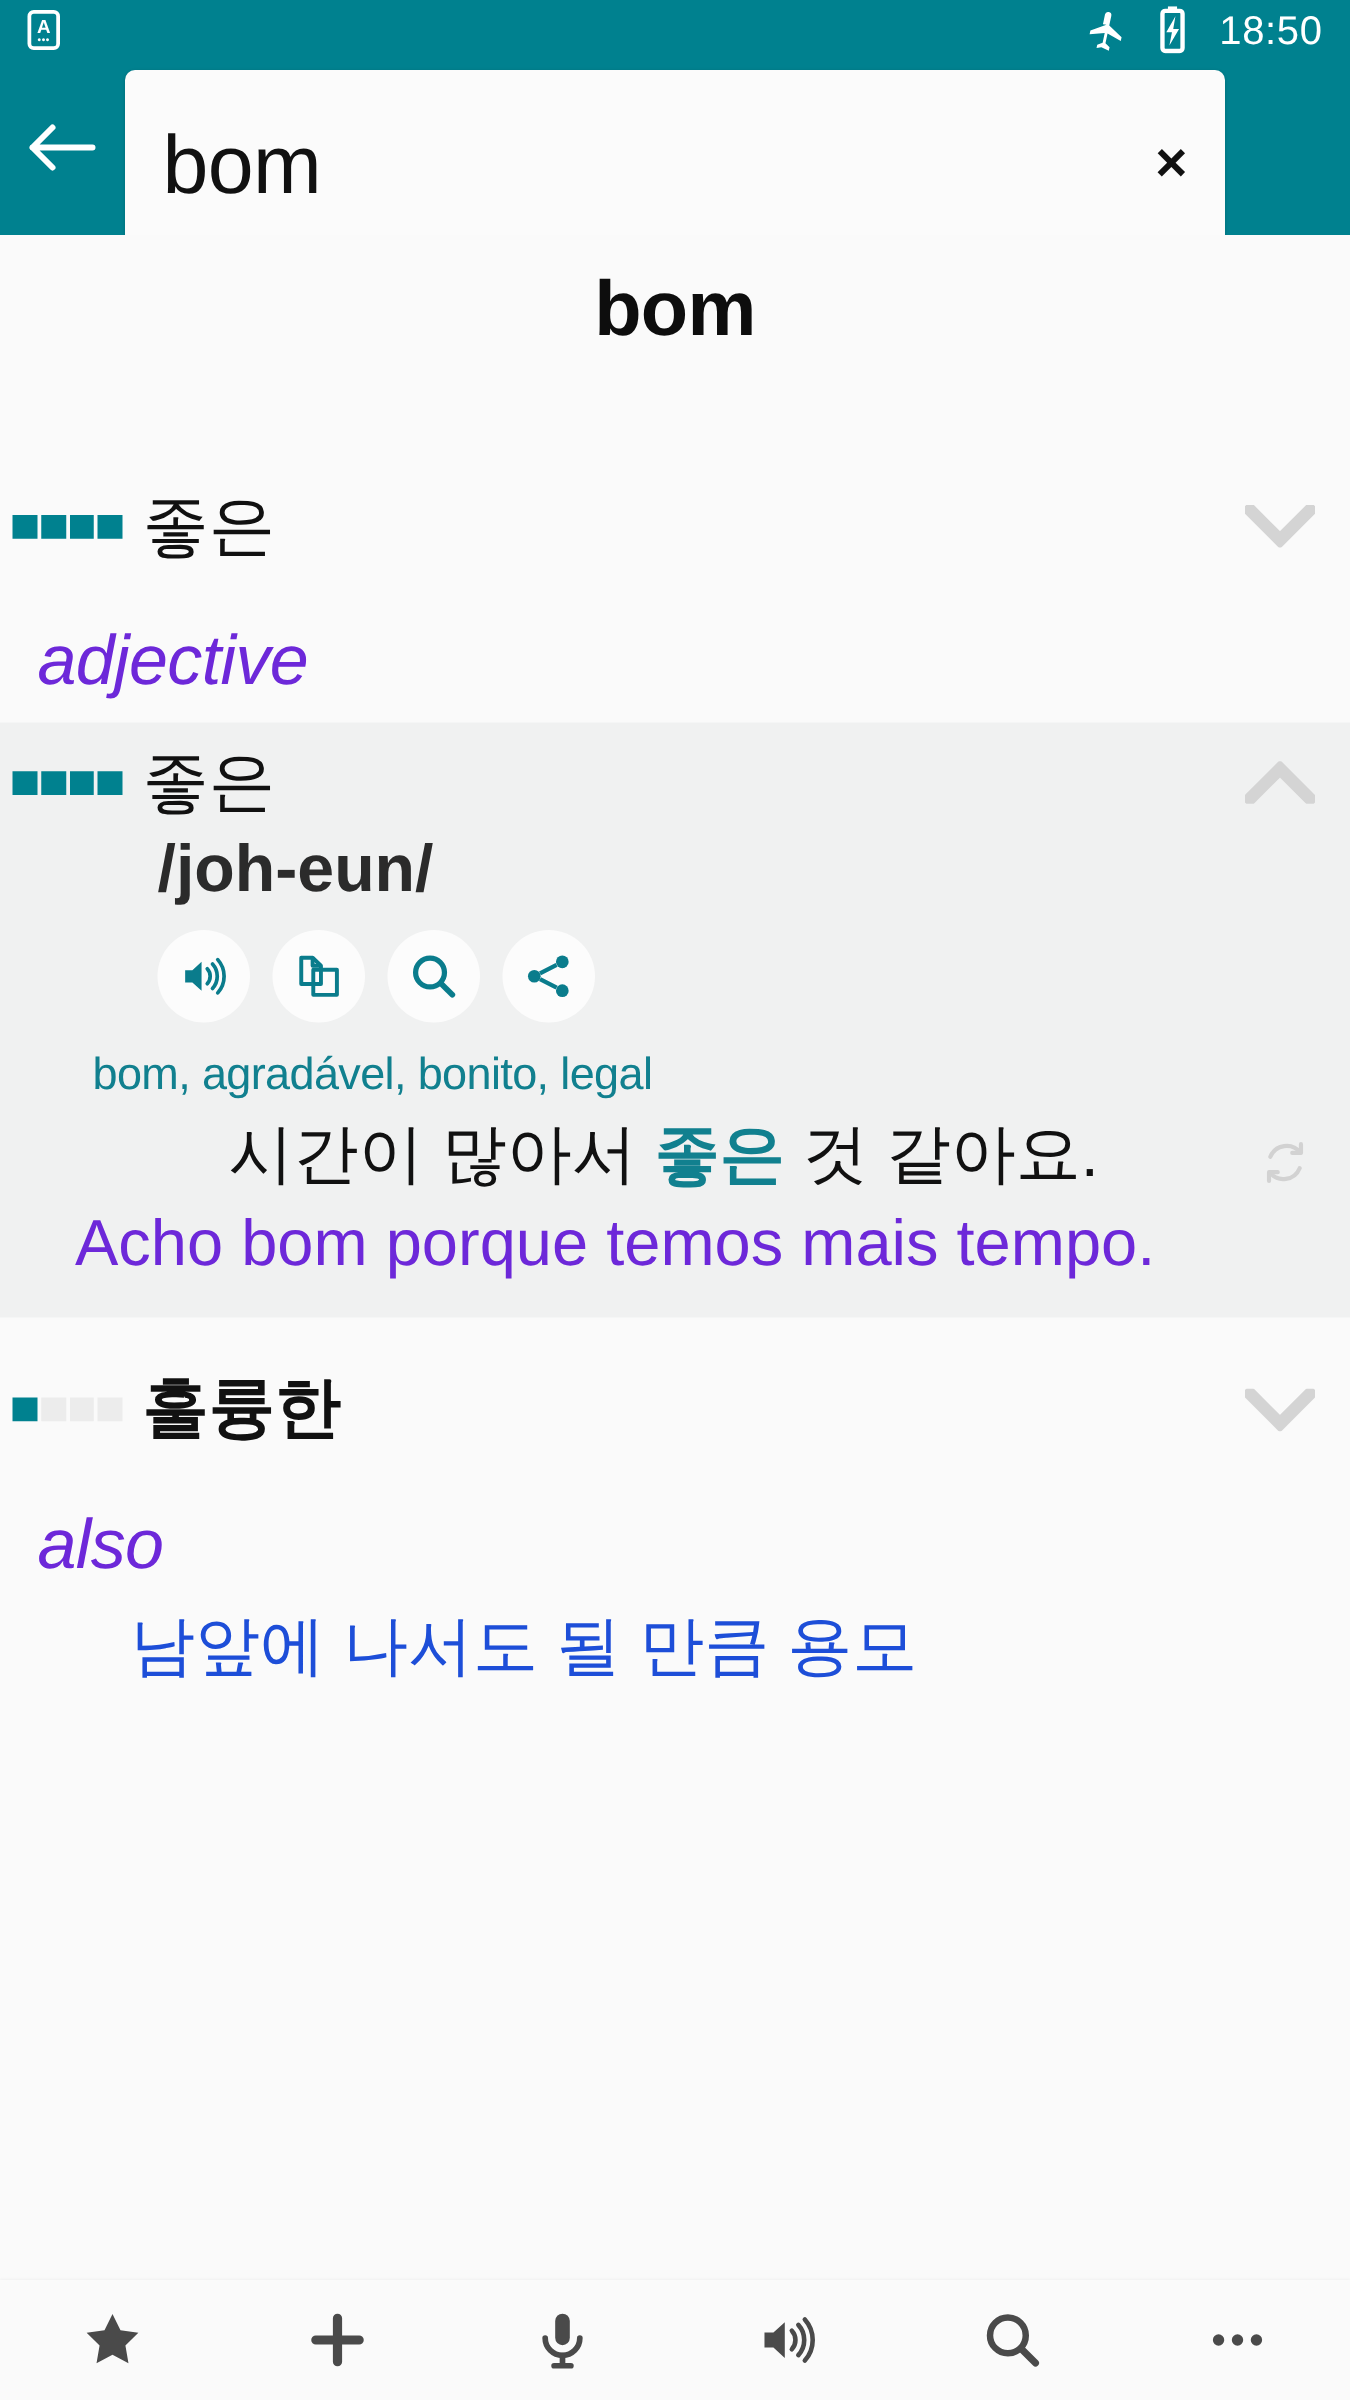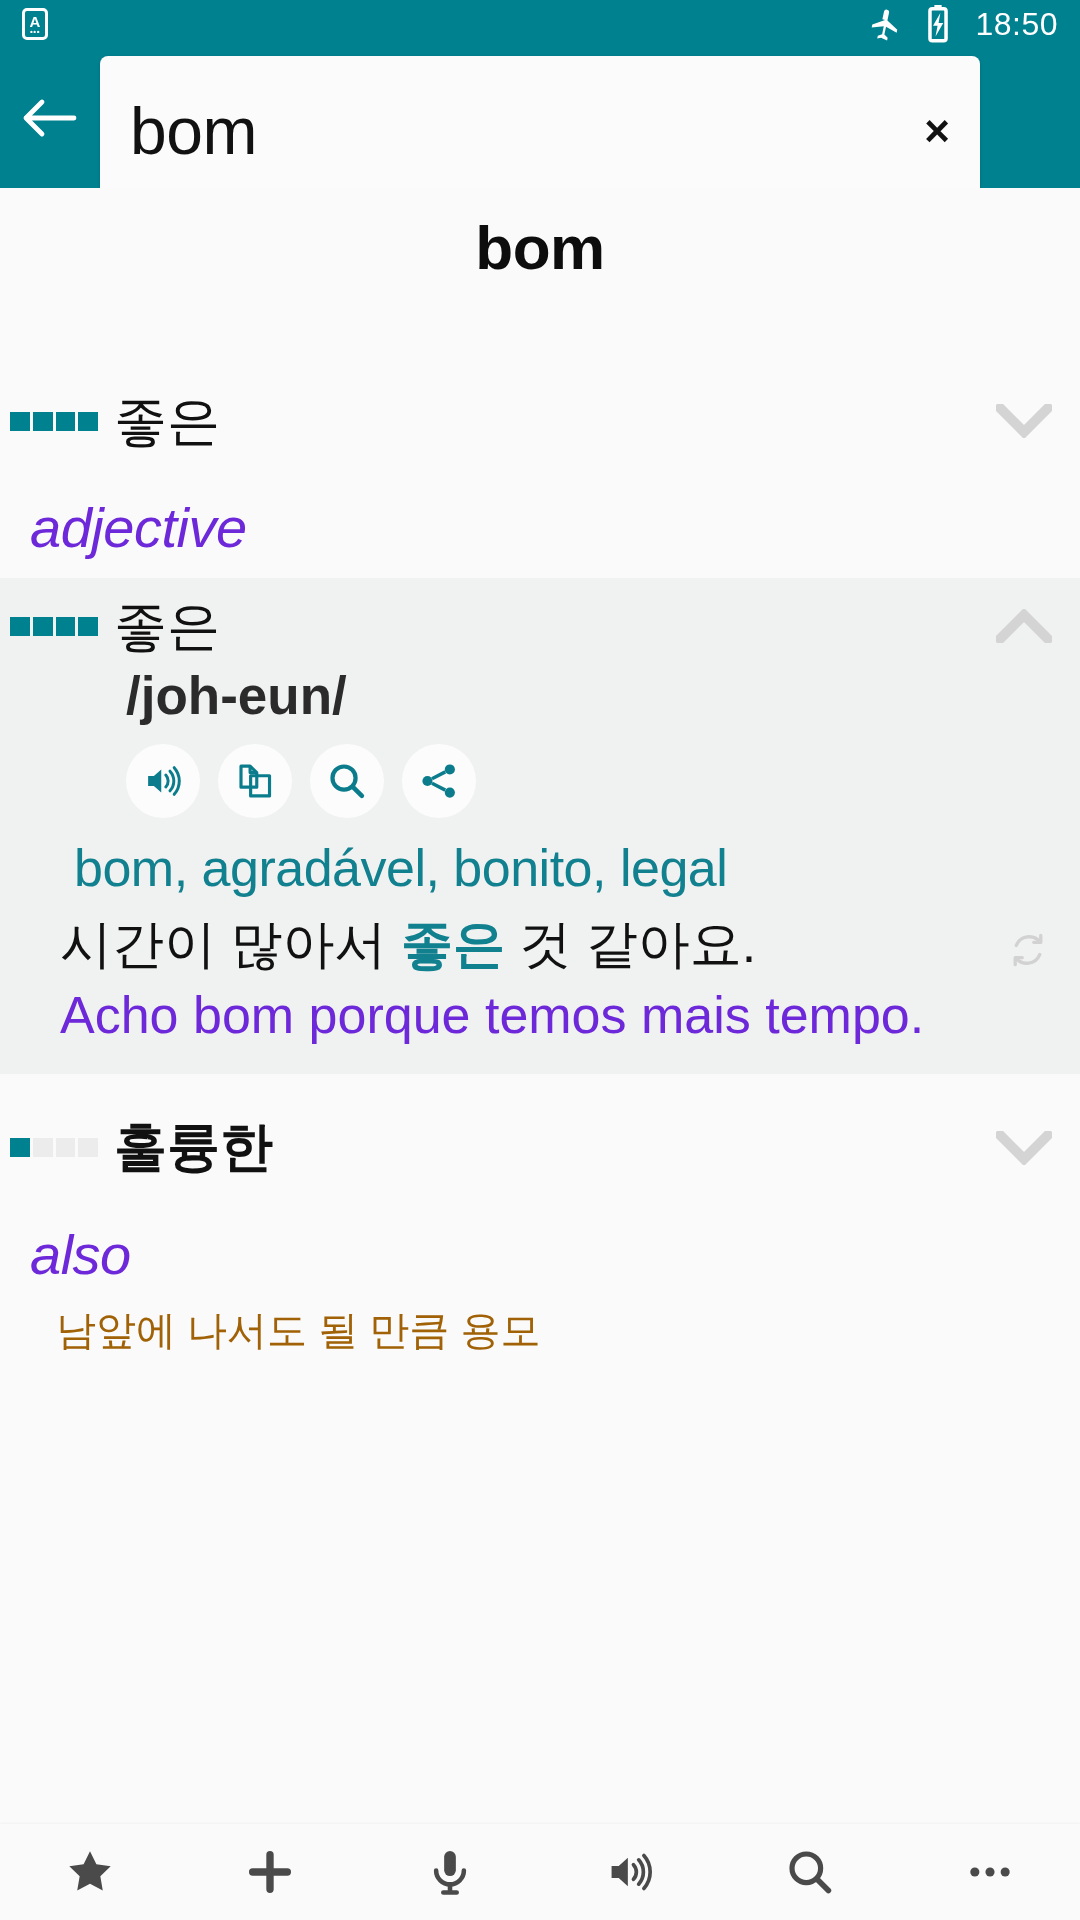--- a/index.html
+++ b/index.html
@@ -63,29 +63,29 @@
   
   .card-body { background:#f0f1f1; padding:0 26px 24px 26px; }
   .pron { font-size:53px; color:#2b2b2b; padding-left:100px; margin-top:-10px; line-height:1.2;font-weight:bold; }
 
   .actions { display:flex; gap:18px; padding:16px 0 6px 100px; }
   .act-btn {
     width:74px; height:74px; border-radius:50%; background:#fcfcfc;
     display:flex; align-items:center; justify-content:center;
   }
 
-  .translations { font-size:52px; color:#11808f; padding:12px 0 2px 48px; line-height:1.25; letter-spacing:-0.5px;}
-
-  .example-row { display:flex; align-items:flex-start; padding:8px 0 0 34px; }
+  .translations { font-size:36px; color:#11808f; padding:12px 0 2px 48px; line-height:1.25; letter-spacing:-0.5px;}
+
+  .example-row { display:flex; align-items:flex-start; padding:8px 0 0 34px;text-align:center; }
   .example-kr { font-size:52px; color:#111111; line-height:1.3; flex:1; }
   .example-kr b { color:#11808f; font-weight:bold; }
   .refresh { width:52px; flex:0 0 52px; display:flex; align-items:flex-start; justify-content:center; padding-top:18px;}
   .example-pt { font-size:52px; color:#6d28d9; line-height:1.3; padding:4px 10px 0 34px; }
 
-  .clipped { font-size:40px; color:#a16207; padding-left:56px; line-height:1.25; }
+  .clipped { font-size:52px; color:#1d4ed8; padding-left:104px; line-height:1.25; }
 
   
   .bottomnav {
     position:absolute; bottom:0; left:0; width:1080px; height:96px;
     background:#fafafa; display:flex; align-items:center;
     justify-content:space-around; box-shadow:0 -1px 2px rgba(0,0,0,0.04);
   }
   .nav-btn { width:160px; height:96px; display:flex; align-items:center; justify-content:center; }
 </style>
 </head>

